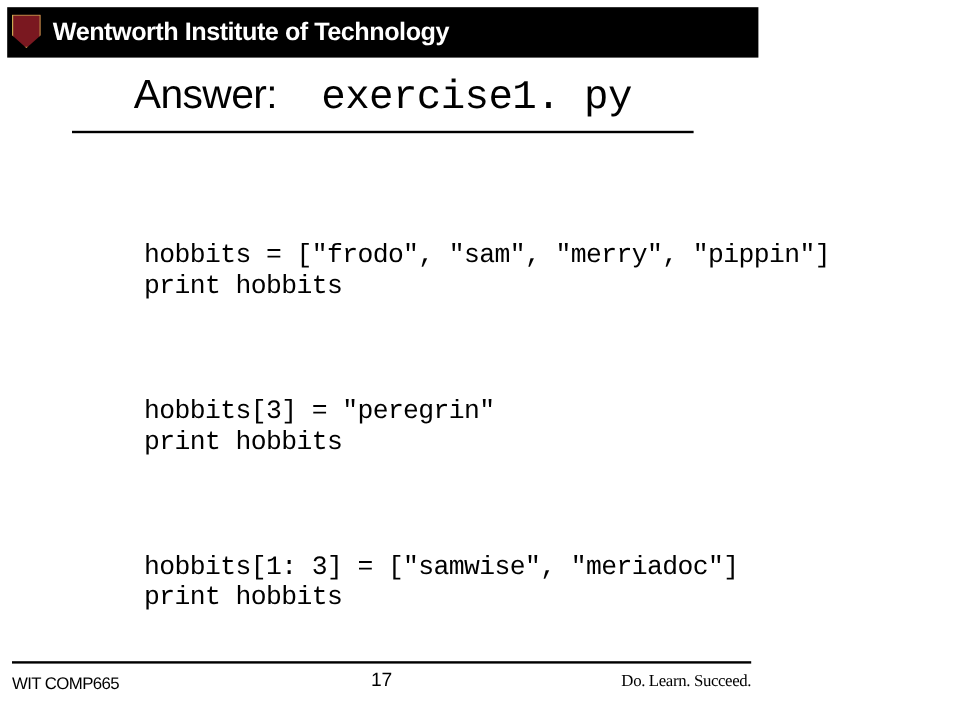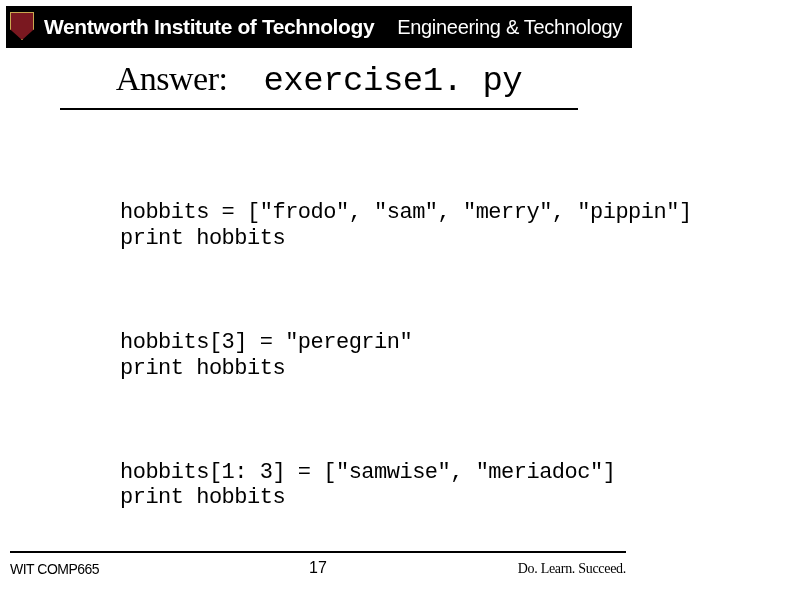--- a/index.html
+++ b/index.html
@@ -47,21 +47,21 @@
   }
 
   .title-area {
     position: absolute;
     top: 60px; left: 60px; right: 60px;
     text-align: center;
     padding-bottom: 8px;
     border-bottom: 2px solid #000;
   }
   .title-prefix {
-    font-family: Liberation Serif, serif;
+    font-family: Liberation Sans, sans-serif;
     font-size: 34px;
     letter-spacing: -0.5px;
   }
   .title-code {
     font-family: "Courier New", Courier, monospace;
     font-size: 34px;
     letter-spacing: -0.5px;
     margin-left: 28px;
   }
 
@@ -97,23 +97,20 @@
 </head>
 <body>
 
 <div class="slide">
 
   <div class="header-bar">
     <div class="crest">
       <div class="crest-shield"></div>
     </div>
     <div class="inst-name">Wentworth Institute of Technology</div>
-    <div class="dept-box">
-      <div class="dept-name">Engineering &amp; Technology</div>
-    </div>
   </div>
 
   <div class="title-area">
     <span class="title-prefix">Answer: </span><span class="title-code">exercise1. py</span>
   </div>
 
   <div class="code-area">
     <div class="code-block">hobbits = ["frodo", "sam", "merry", "pippin"]
 print hobbits</div>
     <div class="code-block">hobbits[3] = "peregrin"

